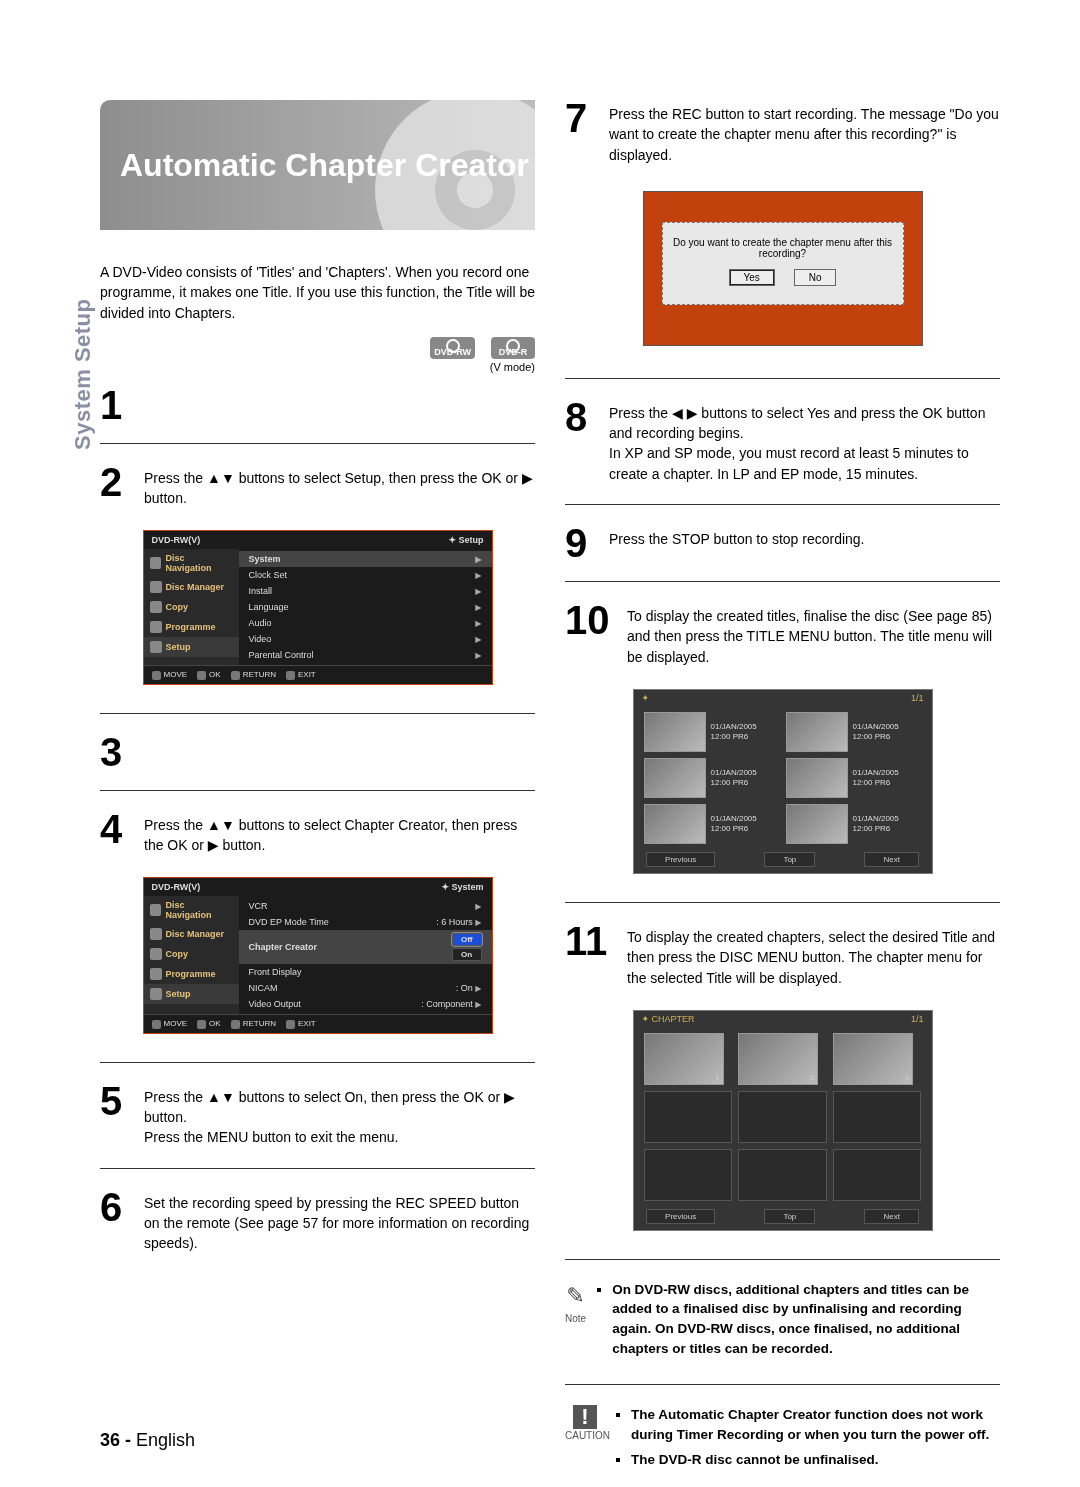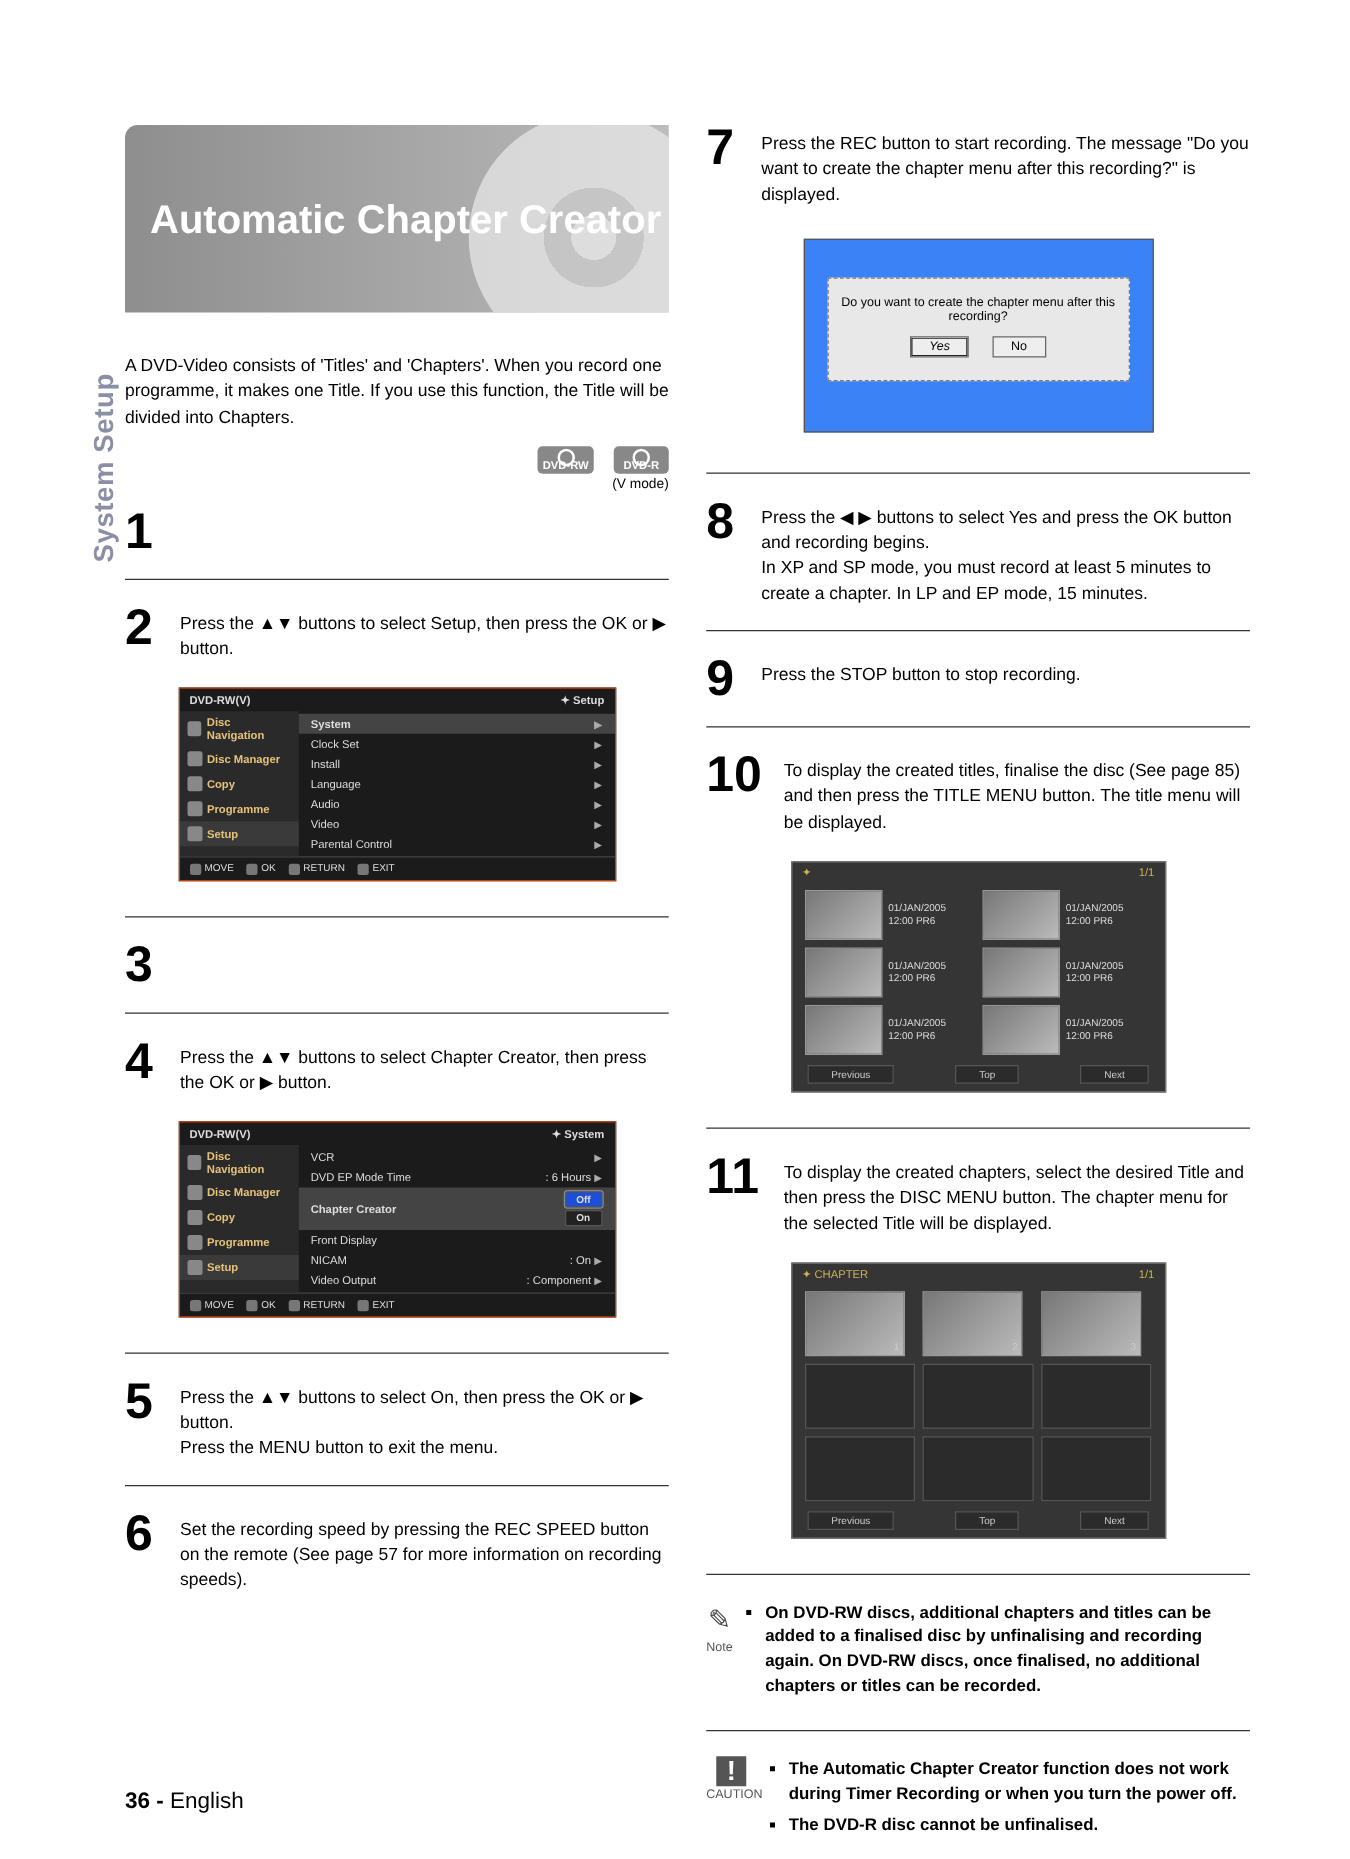--- a/index.html
+++ b/index.html
@@ -31,21 +31,21 @@
     width: 435px;
     display: flex;
     flex-direction: column;
     gap: 14px;
   }
   .col-l { margin-left: 40px; }
 
   .title-block {
     position: relative;
     background: linear-gradient(to right, #8e8e8e 0%, #bcbcbc 100%);
-    height: 150px;
+    height: 130px;
     overflow: hidden;
     display: flex;
     align-items: center;
     padding-left: 20px;
     border-top-left-radius: 10px;
   }
   .title-block .disc {
     position: absolute;
     right: -40px; top: -10px;
     width: 200px; height: 200px;
@@ -95,24 +95,24 @@
   .osd-list { flex:1; padding:2px 0;}
   .osd-row { display:flex; justify-content:space-between; padding:3px 10px; align-items:center;}
   .osd-row.hi { background:#444; font-weight:bold;}
   .osd-arrow { color:#aaa; font-size:8px;}
   .osd-ftr { display:flex; gap:10px; padding:4px 8px; border-top:1px solid #444; font-size:8px;}
   .osd-ftr span::before{ content:''; display:inline-block;width:9px;height:9px;background:#777;border-radius:2px;margin-right:3px;vertical-align:middle;}
   .opt-pill { background:#222; border:1px solid #555; padding:1px 8px; border-radius:2px; font-size:8px;}
   .opt-pill.sel { background:#1d4ed8; outline:1px solid #888;}
 
   
-  .dialog-shot { width:280px; margin:12px auto; background:#3b82f6; border:1px solid #555; padding:30px 18px 40px;}
+  .dialog-shot { width:280px; margin:12px auto; background:#c2410c; border:1px solid #555; padding:30px 18px 40px;}
   .dialog-inner { background:#e8e8e8; border:1px dashed #777; padding:14px 6px 18px; text-align:center; font-size:10px;}
   .dlg-btn { display:inline-block; border:1px solid #666; padding:2px 14px; margin:10px 8px 0; font-size:10px; background:#eee;}
-  .dlg-btn.sel { box-shadow: inset 0 0 0 1px #222; font-style: italic; }
+  .dlg-btn.sel { box-shadow: inset 0 0 0 1px #222; }
 
   
   .shot { width: 300px; margin: 8px auto; background:#353535; border:1px solid #777; }
   .shot-hdr { display:flex; justify-content:space-between; color:#d0b050; font-size:9px; padding:3px 8px;}
   .thumb-grid { display:grid; grid-template-columns: 1fr 1fr; gap:6px; padding:6px 10px 4px;}
   .thumb-grid.three { grid-template-columns: 1fr 1fr 1fr; }
   .thumb { display:flex; gap:5px; align-items:center;}
   .thumb-img { width:62px; height:40px; background:linear-gradient(135deg,#777,#bbb); border:1px solid #999;}
   .thumb-grid.three .thumb-img { width:80px; height:52px; }
   .thumb-meta { font-size:8px; color:#ddd; line-height:1.3;}

